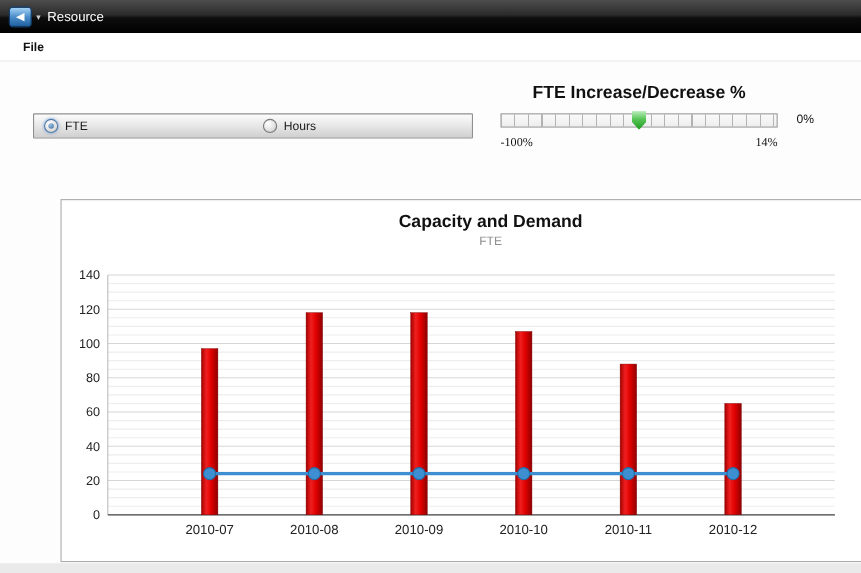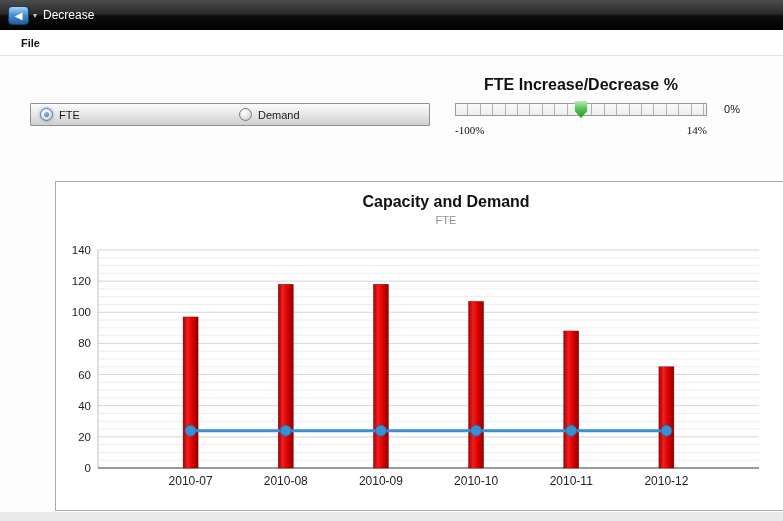--- a/index.html
+++ b/index.html
@@ -99,37 +99,37 @@
   }
 </style>
 </head>
 <body>
 
 <div class="titlebar">
   <div class="back-btn">
     <span>◀</span>
   </div>
   <span class="caret">▾</span>
-  <span class="app-title">Decrease</span>
+  <span class="app-title">Resource</span>
 </div>
 
 <div class="menubar">
   <span class="menu-item">File</span>
 </div>
 
 <div class="content">
 
   <div class="toggle-group">
     <div class="toggle-option selected">
       <span class="radio"></span>
       <span>FTE</span>
     </div>
     <div class="toggle-option">
       <span class="radio"></span>
-      <span>Demand</span>
+      <span>Hours</span>
     </div>
   </div>
 
   <div class="slider-panel">
     <div class="slider-label">FTE Increase/Decrease %</div>
     <div class="slider-row">
       <div class="slider-track"></div>
       <div class="slider-thumb"></div>
       <span class="slider-value">0%</span>
     </div>

